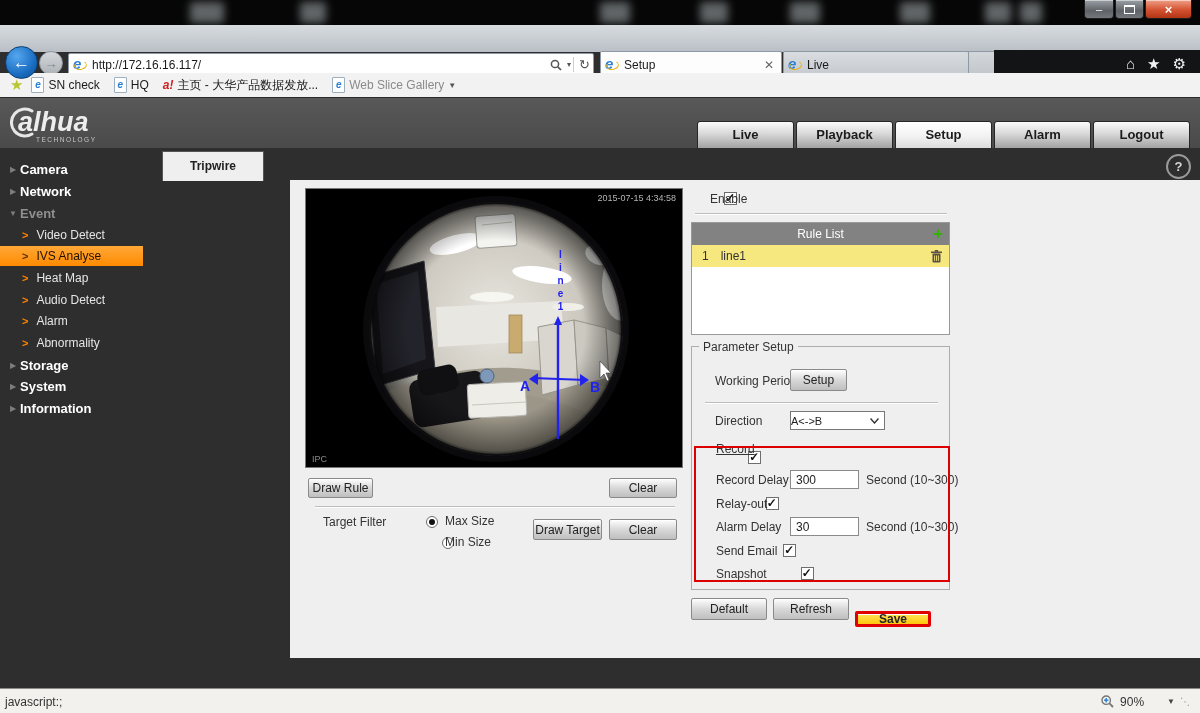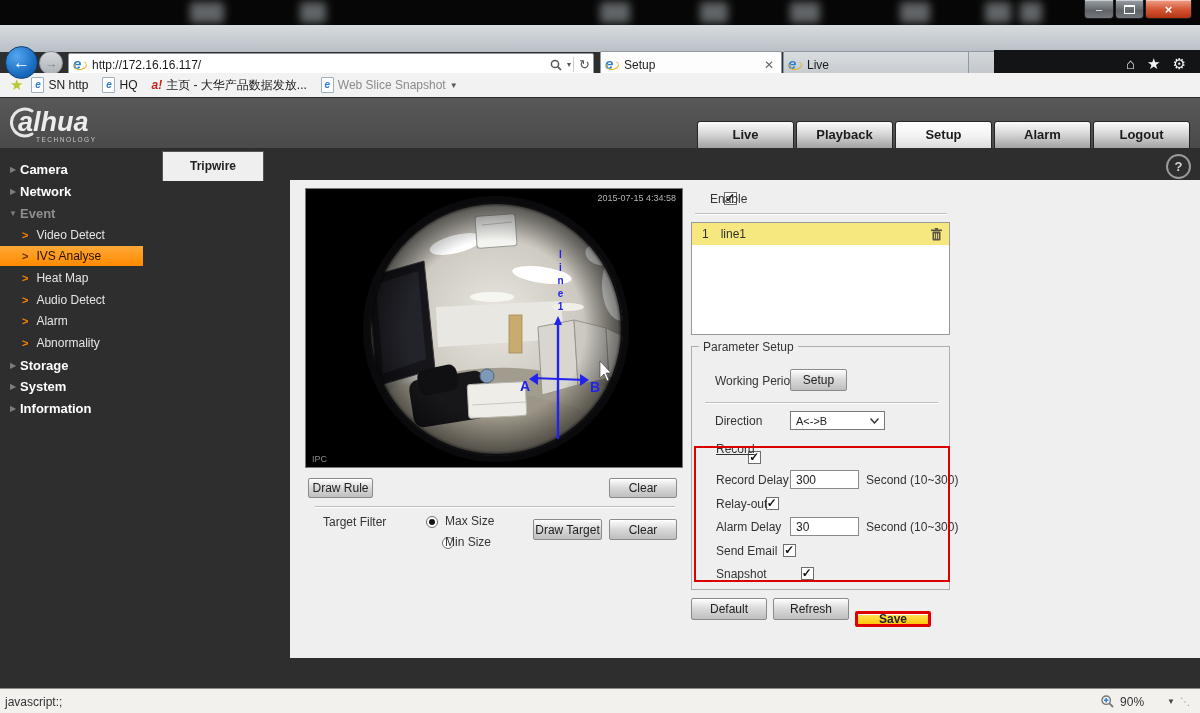--- a/index.html
+++ b/index.html
@@ -91,21 +91,21 @@
   #rule-list{left:401px;top:42px;width:259px;height:113px;border:1px solid #999;background:#fff;box-sizing:border-box;}
   #rule-head{height:22px;background:#828282;color:#fff;font-size:12px;display:flex;align-items:center;justify-content:center;position:relative;}
   #rule-plus{position:absolute;right:6px;top:1px;color:#2db400;font-size:17px;font-weight:bold;}
   #rule-row{height:22px;background:#f6e77f;display:flex;align-items:center;font-size:12px;color:#333;position:relative;}
 
   #fieldset{left:401px;top:166px;width:259px;height:244px;border:1px solid #adadad;box-sizing:border-box;}
   #legend{left:409px;top:160px;background:#efefef;padding:0 4px;font-size:12px;color:#333;}
   #redbox{left:404px;top:266px;width:256px;height:136px;border:2px solid #dd0000;box-sizing:border-box;z-index:3;}
 
   .tinput{position:absolute;background:#fff;border:1px solid #8a8a8a;font-family:"Liberation Sans",sans-serif;font-size:12px;color:#222;padding:0 0 0 5px;box-sizing:border-box;}
-  #direction-sel{left:500px;top:231px;width:95px;height:19px;background:#fff;border:1px solid #777;font-size:11px;color:#222;display:flex;align-items:center;padding-left:5px;box-sizing:border-box;}
+  #direction-sel{left:500px;top:231px;width:95px;height:19px;background:#fff;border:1px solid #777;font-size:11px;color:#222;display:flex;align-items:center;box-sizing:border-box;}
 
   
   #status-bar{left:0;top:688px;width:1200px;height:25px;background:#f2f1ee;border-top:1px solid #8a8a8a;display:flex;align-items:center;font-size:12px;color:#333;}
 </style>
 </head>
 <body>
 
 <div id="screen">
 
   <div class="abs" id="desktop-strip">
@@ -164,33 +164,33 @@
       <span class="cmd-ico">★</span>
       <span class="cmd-ico">⚙</span>
     </div>
   </div>
 
 
   <div class="abs" id="fav-bar">
     <span class="fav-star">★</span>
     <span class="fav-item">
       <span class="mini-doc">e</span>
-      <span>SN http</span>
+      <span>SN check</span>
     </span>
     <span class="fav-item">
       <span class="mini-doc">e</span>
       <span>HQ</span>
     </span>
     <span class="fav-item">
       <span class="dahua-fav">a!</span>
       <span>主页 - 大华产品数据发放...</span>
     </span>
     <span class="fav-item fav-gray">
       <span class="mini-doc">e</span>
-      <span>Web Slice Snapshot</span>
+      <span>Web Slice Gallery</span>
       <span class="caret-sm">▼</span>
     </span>
   </div>
 
   <div class="abs" id="site-header">
     <svg class="abs" style="left:10px;top:5px;" width="130" height="42" viewBox="0 0 130 42">
       <path d="M22 8 A 13.5 13.5 0 1 0 22 31" stroke="#e6e6e6" stroke-width="3" fill="none" stroke-linecap="round"></path>
       <text x="8" y="28" font-style="italic" font-weight="bold" font-size="27" fill="#ededed">alhua</text>
       <text x="26" y="39" font-size="6.5" fill="#c7c7c7" letter-spacing="1.5">TECHNOLOGY</text>
     </svg>
@@ -348,20 +348,24 @@
         <div class="btn abs" style="left:243px;top:339px;width:69px;height:21px;">Draw Target</div>
         <div class="btn abs" style="left:319px;top:339px;width:68px;height:21px;">Clear</div>
 
         
         <span class="chk on abs" style="left:401px;top:11px;"></span>
         <div class="flabel abs" style="left:420px;top:12px;">Enable</div>
         <div class="groove abs" style="left:405px;top:33px;width:252px;"></div>
 
         
         <div class="abs" id="rule-list">
+          <div id="rule-head">
+            <span>Rule List</span>
+            <span id="rule-plus">+</span>
+          </div>
           <div id="rule-row">
             <span style="margin-left:10px;">1</span>
             <span style="margin-left:12px;">line1</span>
             <svg style="position:absolute;right:7px;top:5px;" width="11" height="13" viewBox="0 0 11 13">
               <rect x="1.5" y="3.5" width="8" height="9" rx="1" fill="#5c5243"></rect>
               <rect x="0" y="1.5" width="11" height="1.6" fill="#5c5243"></rect>
               <rect x="3.8" y="0" width="3.4" height="1.8" fill="#5c5243"></rect>
               <line x1="3.6" y1="5.5" x2="3.6" y2="10.8" stroke="#f6e77f" stroke-width=".9"></line>
               <line x1="5.5" y1="5.5" x2="5.5" y2="10.8" stroke="#f6e77f" stroke-width=".9"></line>
               <line x1="7.4" y1="5.5" x2="7.4" y2="10.8" stroke="#f6e77f" stroke-width=".9"></line>

